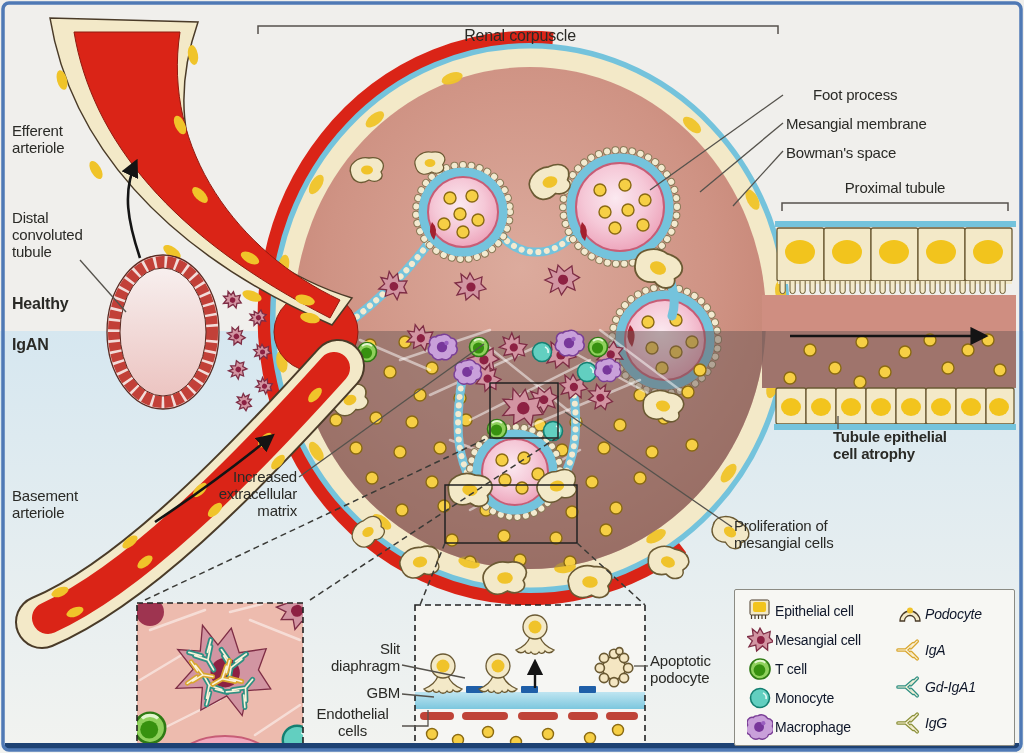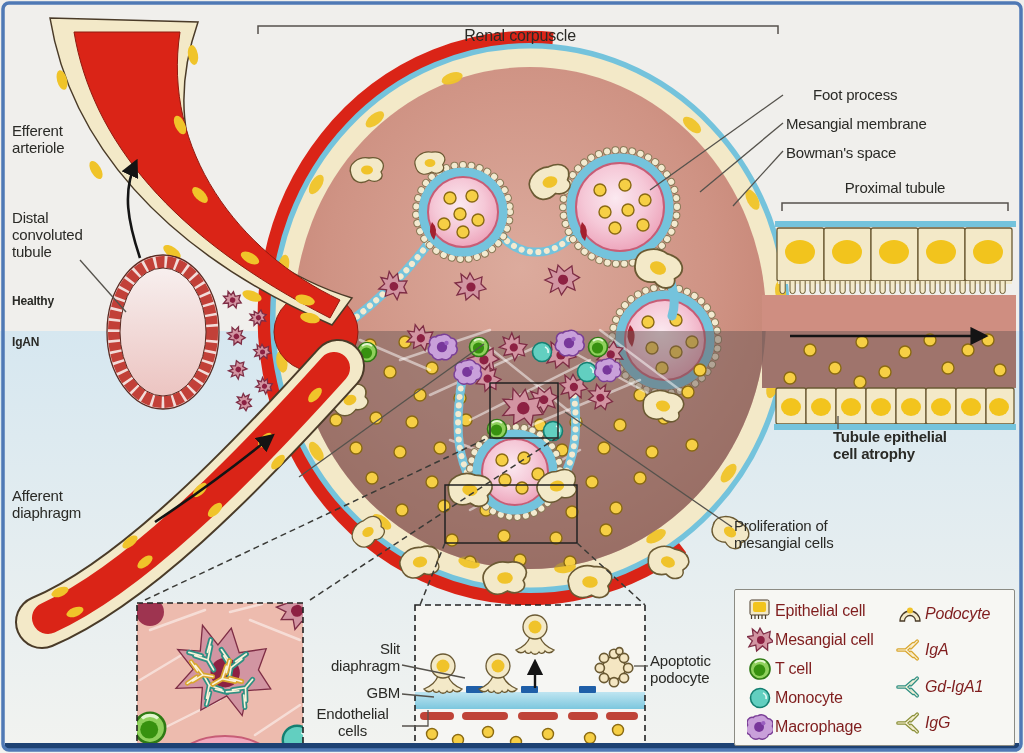--- a/index.html
+++ b/index.html
@@ -1,33 +1,33 @@
 <!DOCTYPE html>
 <html><head>
 <meta charset="utf-8">
 <style>
   html,body{margin:0;padding:0;background:#fff;}
   .stage{position:relative;width:1024px;height:753px;overflow:hidden;background:#fff;
          font-family:"Liberation Sans",sans-serif;}
   .stage svg.art{position:absolute;left:0;top:0;}
   .lbl{position:absolute;font-size:15px;line-height:1.12;color:#2a2a26;letter-spacing:-0.2px;}
-  .lbl.b{font-weight:bold;font-size:12px;}
+  .lbl.b{font-weight:bold;font-size:16px;}
   .lbl.r{text-align:right;}
   .lbl.c{text-align:center;}
   .lbl.t{font-size:16px;}
   
   .legend{position:absolute;left:734px;top:589px;width:281px;height:157px;background:#f7f7f3;
           border:1.6px solid #8b8b83;border-radius:2px;box-sizing:border-box;
           display:flex;flex-direction:row;padding:6px 4px 4px 10px;}
   .lcol{display:flex;flex-direction:column;justify-content:space-around;}
   .lcol.one{width:150px;}
   .lcol.two{width:110px;font-style:italic;}
   .lrow{display:flex;align-items:center;height:29px;}
   .licon{width:30px;height:26px;flex:0 0 30px;display:inline-flex;align-items:center;justify-content:center;}
-  .ltext{font-size:16px;color:#7f1d1d;letter-spacing:-0.2px;white-space:nowrap;}
+  .ltext{font-size:14px;color:#0f172a;letter-spacing:-0.2px;white-space:nowrap;}
   .pr{fill:#f6cf45;stroke:#8a6a12;stroke-width:1.4;}
   .beadsO{stroke:#8a7a58;stroke-width:8;stroke-dasharray:0.1 8.4;stroke-linecap:round;fill:none;}
   .beads{stroke:#f3ead0;stroke-width:6;stroke-dasharray:0.1 8.4;stroke-linecap:round;fill:none;}
   .rib{stroke:#74c3dc;stroke-width:9;fill:none;stroke-linecap:round;}
   .mesh{stroke:#ffffff;stroke-width:2.5;opacity:.5;stroke-linecap:round;}
   .ld{stroke:#55524c;stroke-width:1.3;fill:none;}
   .br{stroke:#55524c;stroke-width:1.5;fill:none;}
   .dsh{stroke:#3a3a36;stroke-width:1.5;stroke-dasharray:6 4;fill:none;}
   .abo{stroke:currentColor;stroke-width:4.6;fill:none;stroke-linecap:round;}
   .abi{stroke:#fbf3da;stroke-width:1.5;fill:none;stroke-linecap:round;}
@@ -585,21 +585,22 @@
 
 <div class="lbl t c" style="left:435px;top:3px;width:170px;margin-top:24px;">Renal corpuscle</div>
 <div class="lbl" style="left:786px;top:87px;margin-left:27px;">Foot process</div>
 <div class="lbl" style="left:786px;top:116px;">Mesangial membrane</div>
 <div class="lbl" style="left:786px;top:145px;">Bowman's space</div>
 <div class="lbl c" style="left:795px;top:180px;width:200px;">Proximal tubule</div>
 <div class="lbl" style="left:12px;top:123px;width:80px;">Efferent arteriole</div>
 <div class="lbl" style="left:12px;top:210px;width:100px;">Distal convoluted tubule</div>
 <div class="lbl b" style="left:12px;top:295px;">Healthy</div>
 <div class="lbl b" style="left:12px;top:336px;">IgAN</div>
-<div class="lbl" style="left:12px;top:488px;width:80px;">Afferent diaphragm</div>
+<div class="lbl" style="left:12px;top:488px;width:80px;">Basement arteriole</div>
+<div class="lbl r" style="left:185px;top:469px;width:112px;">Increased extracellular matrix</div>
 <div class="lbl" style="left:833px;top:429px;width:140px;font-weight:bold;">Tubule epithelial cell atrophy</div>
 <div class="lbl" style="left:734px;top:518px;width:128px;">Proliferation of mesangial cells</div>
 <div class="lbl r" style="left:308px;top:641px;width:92px;">Slit diaphragm</div>
 <div class="lbl r" style="left:330px;top:685px;width:70px;">GBM</div>
 <div class="lbl r" style="left:305px;top:706px;width:95px;text-align:center;">Endothelial cells</div>
 <div class="lbl" style="left:650px;top:653px;width:105px;">Apoptotic podocyte</div>
 
 <div class="legend">
   <div class="lcol one">
     <div class="lrow">

